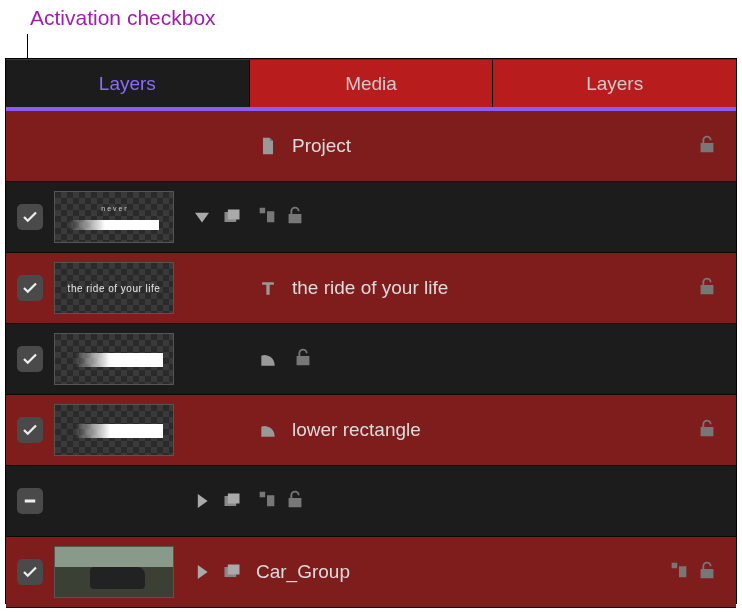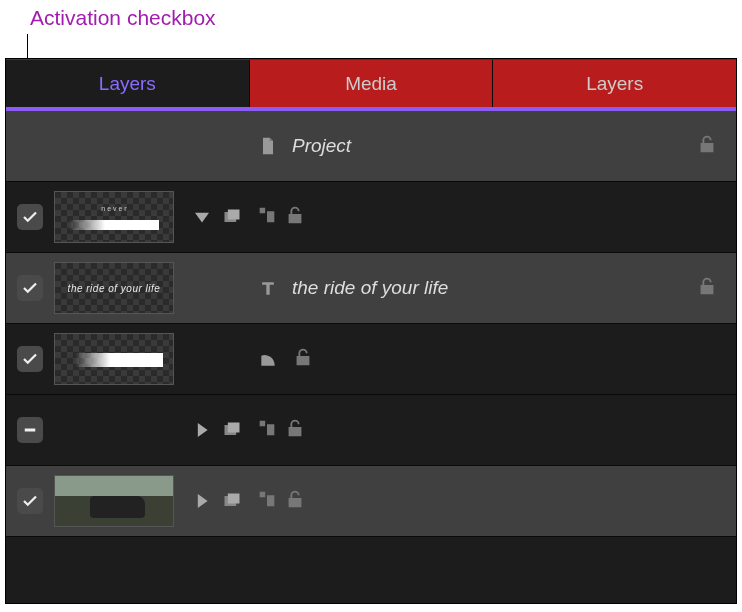--- a/index.html
+++ b/index.html
@@ -56,21 +56,21 @@
     }
     .tab:last-child { border-right: none; }
     .row {
       display: flex;
       align-items: center;
       height: 71px;
       border-bottom: 1px solid #0a0a0a;
       padding-right: 18px;
       position: relative;
     }
-    .row.dim { background: #404040; font-style: italic; }
+    .row.dim { background: #7f1d1d; }
     .chkcol {
       width: 48px;
       display: flex;
       align-items: center;
       justify-content: center;
     }
     .checkbox {
       width: 26px;
       height: 26px;
       border-radius: 5px;
@@ -255,20 +255,47 @@
           <path d="M4 20V8a12 12 0 0116 12H4z"></path>
         </svg>
     </span>
     <div class="actions">
       <span><svg viewBox="0 0 24 24">
             <path d="M7 11V8a5 5 0 0110 0h-2a3 3 0 00-6 0v3h10v10H5V11h2z"></path>
           </svg></span>
     </div>
   </div>
 
+  <div class="row dim">
+    <div class="chkcol">
+      <div class="checkbox">
+        <svg viewBox="0 0 24 24">
+            <path d="M4 12l5 5L20 6" stroke="#eee" stroke-width="3" fill="none"></path>
+          </svg>
+      </div>
+    </div>
+    <div class="thumbcol">
+      <div class="thumb">
+          <div class="grad" style="top:19px;"></div>
+        </div>
+    </div>
+    <div class="disclose"></div>
+    <div class="indent"></div>
+    <span class="typeicon">
+      <svg viewBox="0 0 24 24">
+          <path d="M4 20V8a12 12 0 0116 12H4z"></path>
+        </svg>
+    </span>
+    <div class="label">lower rectangle</div>
+    <div class="actions">
+      <span><svg viewBox="0 0 24 24">
+            <path d="M7 11V8a5 5 0 0110 0h-2a3 3 0 00-6 0v3h10v10H5V11h2z"></path>
+          </svg></span>
+    </div>
+  </div>
 
   <div class="row">
     <div class="chkcol">
       <div class="checkbox">
         <svg viewBox="0 0 24 24">
             <rect x="5" y="10" width="14" height="4" fill="#eee"></rect>
           </svg>
       </div>
     </div>
     <div class="thumbcol"></div>
@@ -308,20 +335,21 @@
       <svg viewBox="0 0 10 10">
           <path d="M2 0v10l7-5z"></path>
         </svg>
     </div>
     <span class="typeicon">
       <svg viewBox="0 0 24 24">
           <rect x="3" y="6" width="14" height="12" fill="#888"></rect>
           <rect x="7" y="3" width="14" height="12" fill="#aaa"></rect>
         </svg>
     </span>
+    <div class="label">Car_Group</div>
     <div class="actions">
       <span><svg viewBox="0 0 24 24">
             <path d="M4 4h6v6H4zM12 8h8v12h-8z"></path>
           </svg></span>
       <span><svg viewBox="0 0 24 24">
             <path d="M7 11V8a5 5 0 0110 0h-2a3 3 0 00-6 0v3h10v10H5V11h2z"></path>
           </svg></span>
     </div>
   </div>
 

